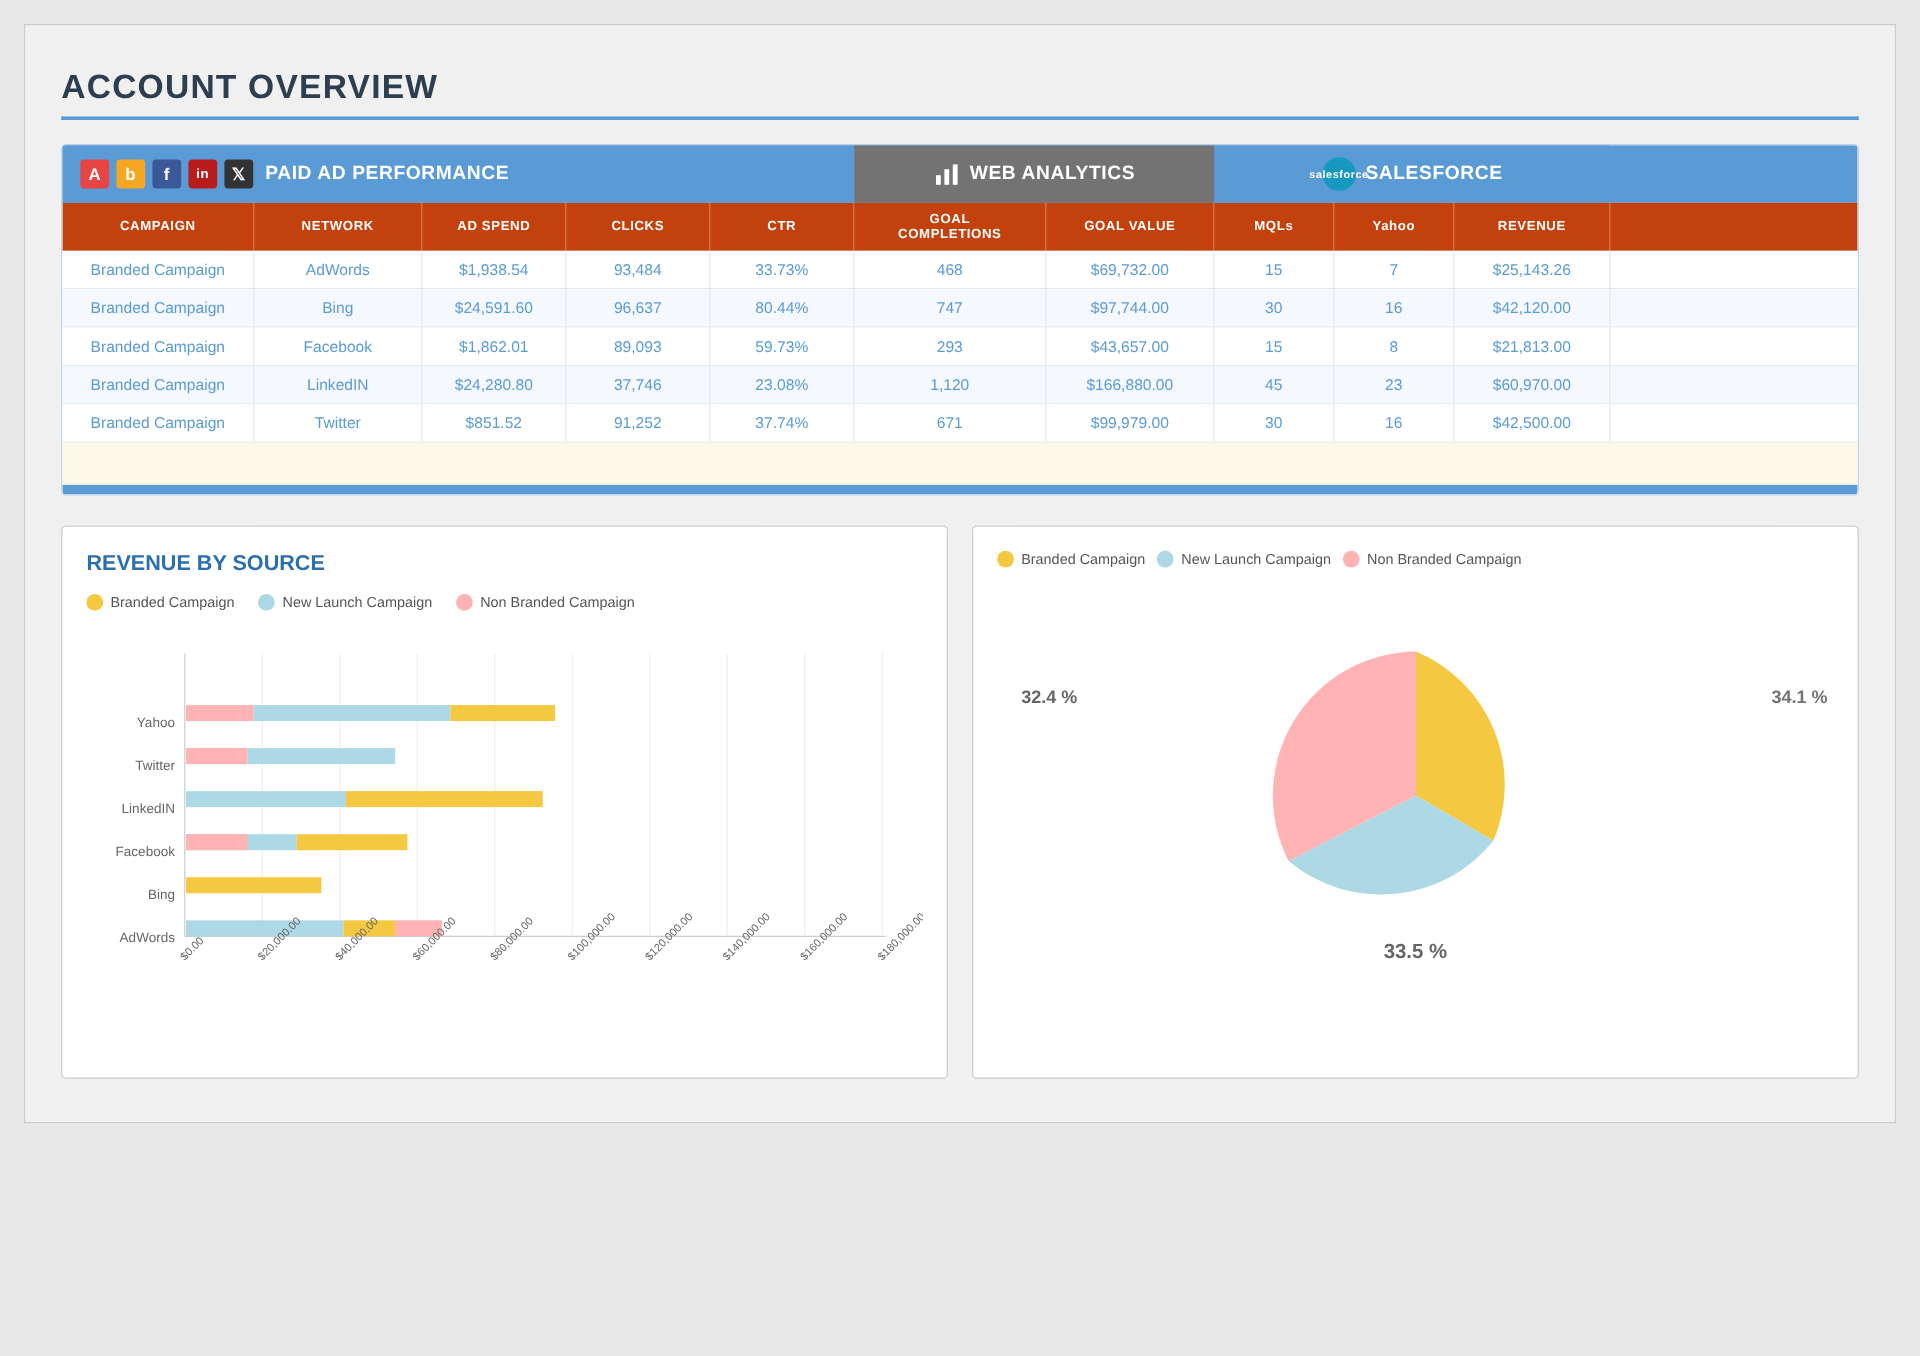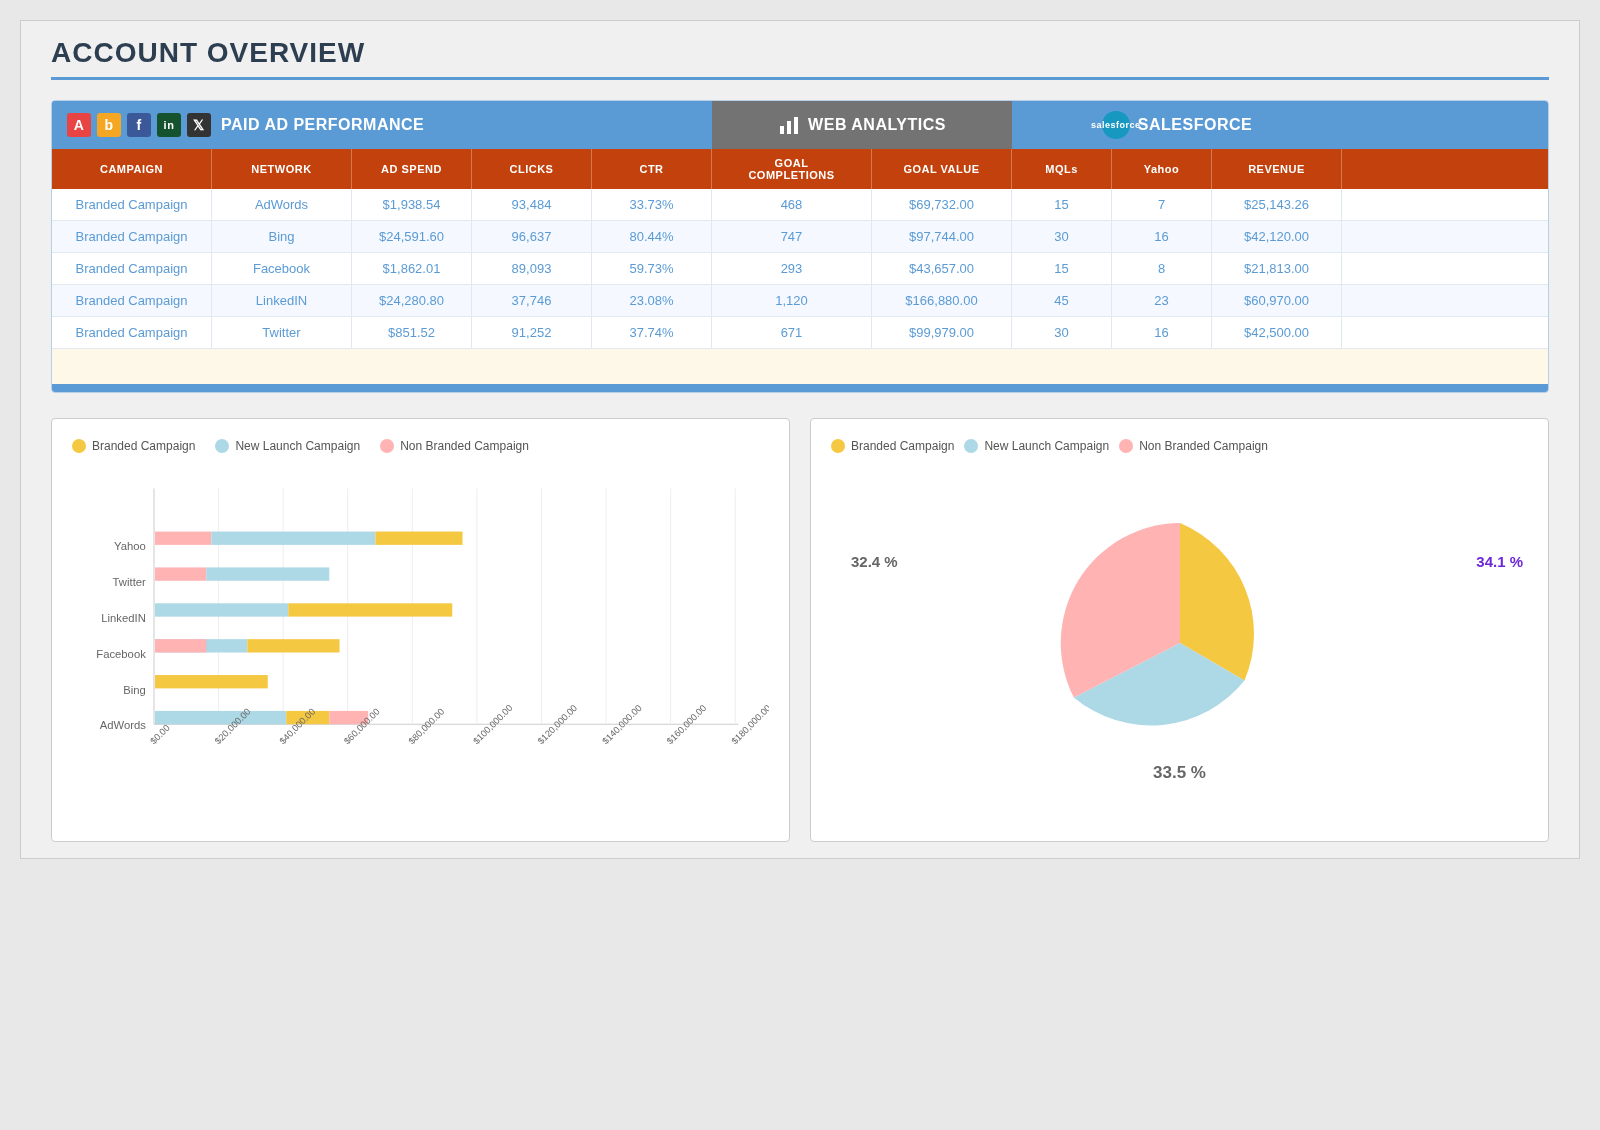--- a/index.html
+++ b/index.html
@@ -6,21 +6,21 @@
     body {
       font-family: Arial, sans-serif;
       background: #e8e8e8;
       padding: 20px;
       width: 1600px;
       min-height: 1130px;
     }
     .main-container {
       background: #f0f0f0;
       border: 1px solid #ccc;
-      padding: 16px 30px;
+      padding: 36px 30px;
     }
     .page-title {
       font-size: 28px;
       font-weight: 900;
       color: #2c3e50;
       letter-spacing: 1px;
       margin-bottom: 8px;
     }
     .title-underline {
       height: 3px;
@@ -196,21 +196,21 @@
 
   <div class="table-section">
 
     <div class="table-header-row">
 
       <div class="section-label paid-ad" style="grid-column:1/6;">
         <div class="network-icons">
           <div class="icon-circle" style="background:#e84444; font-size:14px; font-weight:900;">A</div>
           <div class="icon-circle" style="background:#f5a623; font-size:14px;">b</div>
           <div class="icon-circle" style="background:#3b5998; font-size:14px;">f</div>
-          <div class="icon-circle" style="background:#14532d; font-size:11px;">in</div>
+          <div class="icon-circle" style="background:#b91c1c; font-size:11px;">in</div>
           <div class="icon-circle" style="background:#333; font-size:14px;">𝕏</div>
         </div>
         <span>PAID AD PERFORMANCE</span>
       </div>
 
       <div class="section-label web-analytics" style="grid-column:6/8;">
         <svg width="22" height="22" viewBox="0 0 22 22">
           <rect x="2" y="12" width="4" height="8" fill="white"></rect>
           <rect x="9" y="7" width="4" height="13" fill="white"></rect>
           <rect x="16" y="3" width="4" height="17" fill="white"></rect>
@@ -300,20 +300,21 @@
         </div>
       </div>
 
     <div class="empty-row"></div>
     <div class="bottom-bar"></div>
   </div>
 
   <div class="charts-row">
 
     <div class="chart-box">
+      <div class="chart-title">REVENUE BY SOURCE</div>
       <div class="legend">
         <div class="legend-item">
           <div class="legend-dot" style="background:#f5c842;"></div>
           <span>Branded Campaign</span>
         </div>
         <div class="legend-item">
           <div class="legend-dot" style="background:#add8e6;"></div>
           <span>New Launch Campaign</span>
         </div>
         <div class="legend-item">
@@ -399,18 +400,18 @@
 
           <path d="M170,170 L170,50 A120,120 0 0,1 234.5,207.6 Z" fill="#f5c842"></path>
 
           <path d="M170,170 L234.5,207.6 A120,120 0 0,1 63.8,224.4 Z" fill="#add8e6"></path>
 
           <path d="M170,170 L63.8,224.4 A120,120 0 0,1 170,50 Z" fill="#ffb3b3"></path>
 
         </svg>
 
         <div style="position:absolute; top:80px; left:20px; font-size:15px; font-weight:bold; color:#666;">32.4 %</div>
-        <div style="position:absolute; top:80px; right:5px; font-size:15px; font-weight:bold; color:#6d28d9;">34.1 %</div>
+        <div style="position:absolute; top:80px; right:5px; font-size:15px; font-weight:bold; color:#737373;">34.1 %</div>
         <div style="position:absolute; bottom:30px; left:50%; transform:translateX(-50%); font-size:17px; font-weight:bold; color:#666;">33.5 %</div>
       </div>
     </div>
   </div>
 </div>
 
 </body></html>

